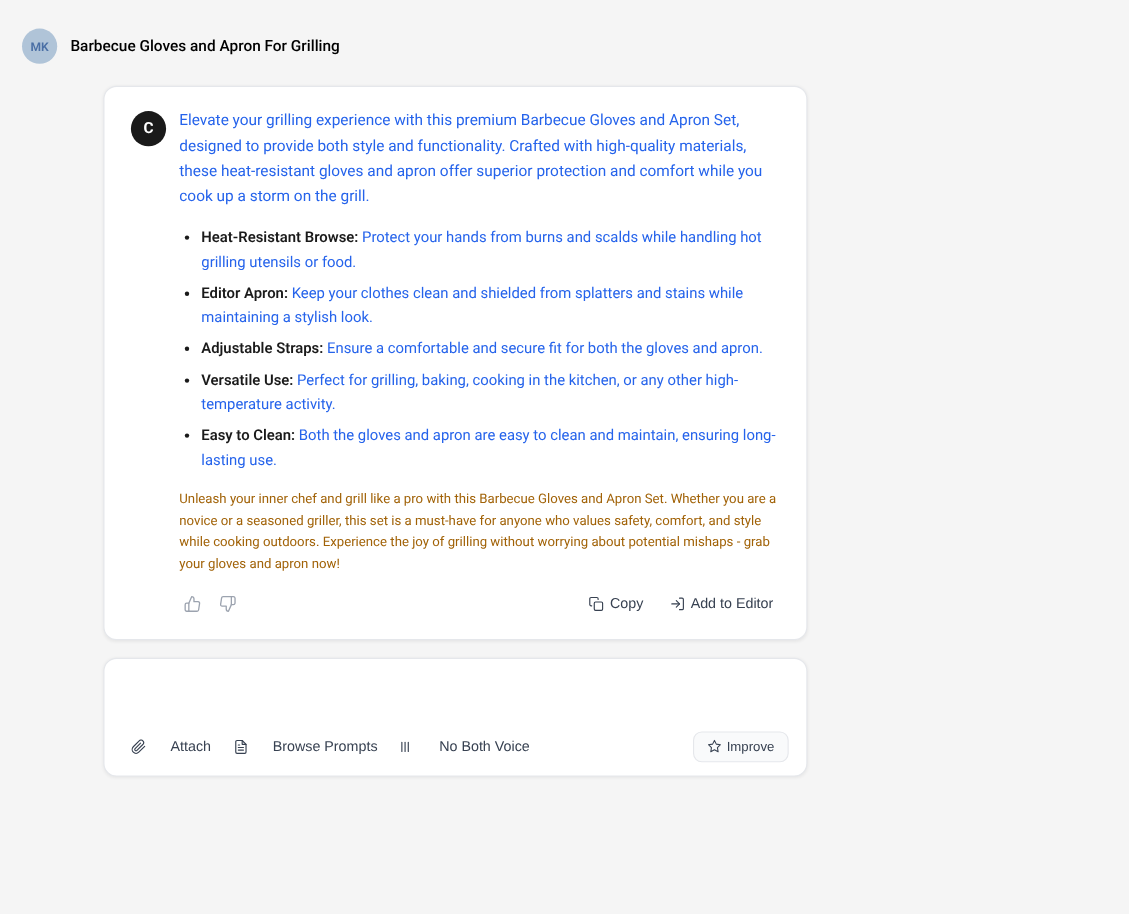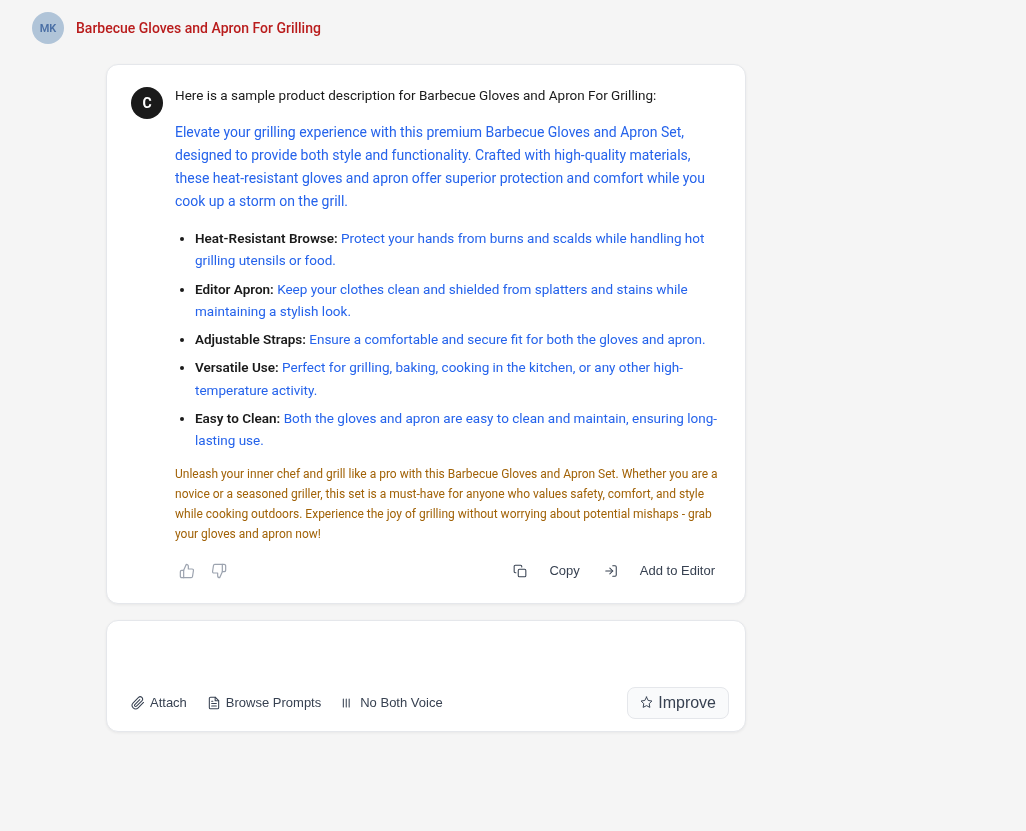--- a/index.html
+++ b/index.html
@@ -13,22 +13,21 @@
       background: #f5f5f5;
       min-height: 831px;
       width: 1026px;
       overflow-x: hidden;
     }
 
     .page-wrapper {
       width: 828px;
       min-height: 831px;
       background: #f5f5f5;
-      padding: 4px 0;
-      margin-left: 12px;
+      padding: 18px 0;
     }
 
     
     .header-bar {
       display: flex;
       align-items: center;
       padding: 8px 20px;
       gap: 12px;
       margin-bottom: 12px;
     }
@@ -43,21 +42,21 @@
       justify-content: center;
       font-size: 11px;
       font-weight: 600;
       color: #4a6fa5;
       flex-shrink: 0;
     }
 
     .header-title {
       font-size: 14px;
       font-weight: 500;
-      color: #b91c1c;
+      color: #000000;
     }
 
     
     .main-content {
       display: flex;
       justify-content: center;
       padding: 0 20px;
       flex-direction: column;
       align-items: center;
       gap: 16px;
@@ -180,21 +179,21 @@
       gap: 12px;
       align-items: center;
     }
 
     .action-btn {
       background: none;
       border: none;
       cursor: pointer;
       display: flex;
       align-items: center;
-      gap: 22px;
+      gap: 5px;
       font-size: 13px;
       color: #374151;
       padding: 4px 6px;
       border-radius: 6px;
     }
 
     
     .input-card {
       background: #ffffff;
       border-radius: 12px;
@@ -233,37 +232,37 @@
       align-items: center;
       gap: 4px;
     }
 
     .toolbar-btn {
       background: none;
       border: none;
       cursor: pointer;
       display: flex;
       align-items: center;
-      gap: 5px;
+      gap: 22px;
       font-size: 13px;
       color: #374151;
       padding: 5px 8px;
       border-radius: 6px;
       white-space: nowrap;
     }
 
     .improve-btn {
       background: #f9fafb;
       border: 1px solid #e5e7eb;
       border-radius: 8px;
       cursor: pointer;
       display: flex;
       align-items: center;
       gap: 5px;
-      font-size: 16px;
+      font-size: 12px;
       color: #374151;
       padding: 6px 12px;
     }
   </style>
 </head>
 <body>
 
 <div class="page-wrapper">
 
   <div class="header-bar">
@@ -274,23 +273,20 @@
   </div>
 
   <div class="main-content">
 
     <div class="response-card">
       <div class="response-header">
         <div class="ai-avatar">
           <span class="ai-avatar-letter">C</span>
         </div>
         <div class="response-body">
-          <p class="response-intro">
-            <span>Here is a sample product description for Barbecue Gloves and Apron For Grilling:</span>
-          </p>
           <p class="response-paragraph">
             <span>Elevate your grilling experience with this premium Barbecue Gloves and Apron Set, designed to provide both style and functionality. Crafted with high-quality materials, these heat-resistant gloves and apron offer superior protection and comfort while you cook up a storm on the grill.</span>
           </p>
           <ul class="response-list">
             <li>
               <span class="feature-title">Heat-Resistant Browse:</span><span class="feature-desc"> Protect your hands from burns and scalds while handling hot grilling utensils or food.</span>
             </li>
             <li>
               <span class="feature-title">Editor Apron:</span><span class="feature-desc"> Keep your clothes clean and shielded from splatters and stains while maintaining a stylish look.</span>
             </li>

